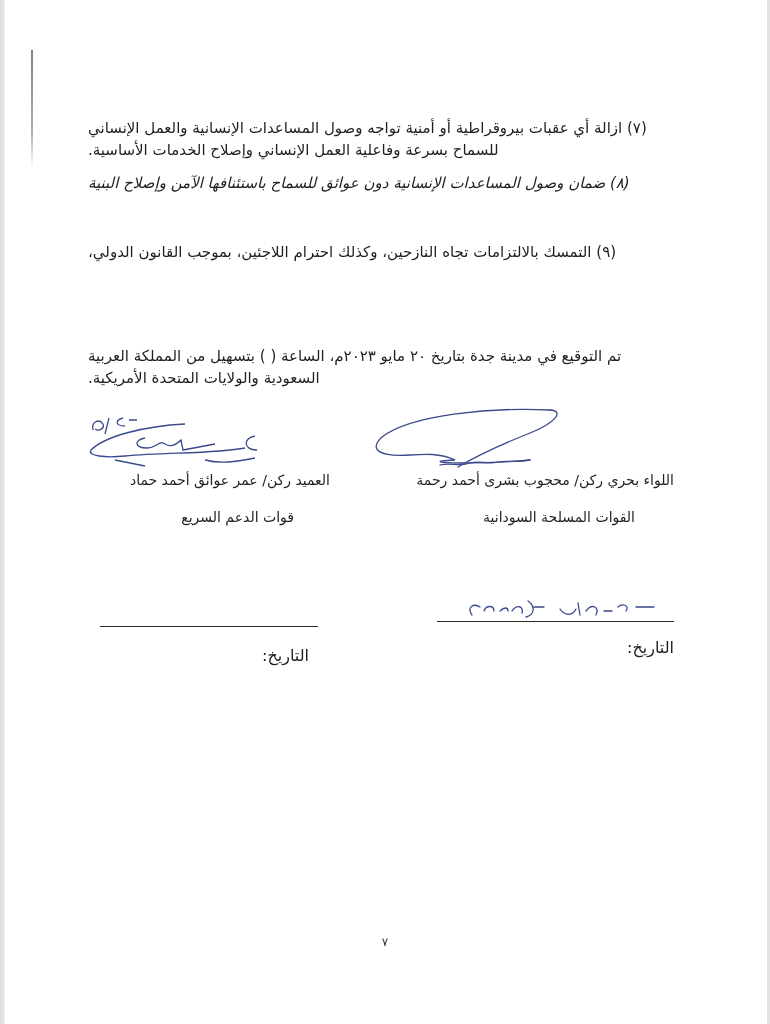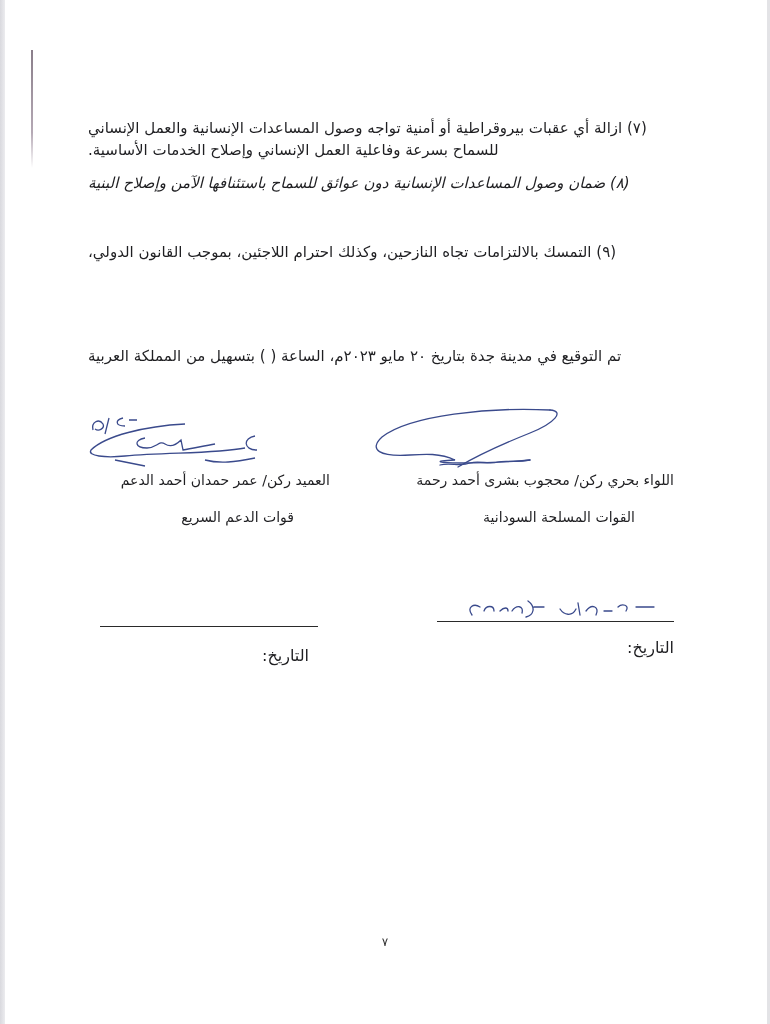--- a/index.html
+++ b/index.html
@@ -115,41 +115,42 @@
 <div class="para p8">
   <span class="line">(٨) ضمان وصول المساعدات الإنسانية دون عوائق للسماح باستئنافها الآمن وإصلاح البنية</span>
 </div>
 
 <div class="para p9">
   <span class="line">(٩) التمسك بالالتزامات تجاه النازحين، وكذلك احترام اللاجئين، بموجب القانون الدولي،</span>
 </div>
 
 <div class="para signing">
   <span class="line">تم التوقيع في مدينة جدة بتاريخ ٢٠ مايو ٢٠٢٣م، الساعة (  ) بتسهيل من المملكة العربية</span>
+  <span class="line">السعودية والولايات المتحدة الأمريكية.</span>
 </div>
 
 <svg class="sig sig-right" viewBox="0 0 220 70">
   <path d="M180 5 C 120 2, 40 10, 12 32 C -2 45, 10 52, 40 50 C 55 49, 70 48, 85 55 C 60 56, 70 58, 90 58 C 120 58, 140 57, 160 55" fill="none" stroke="#3a4a8c" stroke-width="1.3" stroke-linecap="round"></path>
   <path d="M180 5 C 195 6, 185 18, 160 28 C 130 40, 105 52, 88 62" fill="none" stroke="#3a4a8c" stroke-width="1.3" stroke-linecap="round"></path>
   <path d="M70 60 C 80 57, 90 62, 100 58 C 110 55, 118 60, 128 57 C 135 55, 145 58, 160 55" fill="none" stroke="#3a4a8c" stroke-width="1.3" stroke-linecap="round"></path>
 </svg>
 
 <svg class="sig sig-left" viewBox="0 0 180 60">
   <path d="M8 20 C 6 12, 14 8, 18 14 C 20 18, 14 22, 10 19" fill="none" stroke="#3a4a8c" stroke-width="1.3"></path>
   <path d="M24 8 L 20 24" fill="none" stroke="#3a4a8c" stroke-width="1.3"></path>
   <path d="M38 8 C 30 10, 30 16, 40 16 M 44 10 L 52 10" fill="none" stroke="#3a4a8c" stroke-width="1.3"></path>
   <path d="M100 14 C 60 16, 20 26, 6 40 C 2 46, 20 48, 40 46 C 80 42, 130 44, 160 38" fill="none" stroke="#3a4a8c" stroke-width="1.3"></path>
   <path d="M60 28 C 48 30, 50 38, 62 38 C 72 38, 74 30, 80 34 C 86 38, 92 34, 96 30 L 98 40 C 108 38, 120 36, 130 34" fill="none" stroke="#3a4a8c" stroke-width="1.3"></path>
   <path d="M170 26 C 158 28, 158 40, 172 40" fill="none" stroke="#3a4a8c" stroke-width="1.3"></path>
   <path d="M30 50 L 60 56 M 120 50 C 135 54, 150 52, 170 48" fill="none" stroke="#3a4a8c" stroke-width="1.3"></path>
 </svg>
 
 <div class="signer signer-right-name">اللواء بحري ركن/ محجوب بشرى أحمد رحمة</div>
 <div class="signer signer-right-org">القوات المسلحة السودانية</div>
-<div class="signer signer-left-name">العميد ركن/ عمر حمدان أحمد الدعم</div>
+<div class="signer signer-left-name">العميد ركن/ عمر عوائق أحمد حماد</div>
 <div class="signer signer-left-org">قوات الدعم السريع</div>
 
 <svg class="date-hand" viewBox="0 0 210 30">
   <path d="M12 22 C 6 14, 14 10, 20 14 M 24 18 C 26 12, 34 12, 34 18 M 40 18 C 44 14, 48 14, 48 18 M 52 18 C 56 12, 64 12, 62 20 M 68 8 C 76 14, 74 22, 66 24 M 74 14 L 84 14" fill="none" stroke="#3a4a8c" stroke-width="1.3" stroke-linecap="round"></path>
   <path d="M100 16 C 104 22, 112 24, 116 16 M 118 10 L 120 22 M 126 18 C 132 10, 140 14, 136 22 M 144 18 L 152 18 M 158 14 C 162 10, 170 12, 166 18 M 176 14 L 194 14" fill="none" stroke="#3a4a8c" stroke-width="1.3" stroke-linecap="round"></path>
 </svg>
 
 <div class="date-line date-line-right"></div>
 <div class="date-line date-line-left"></div>
 

